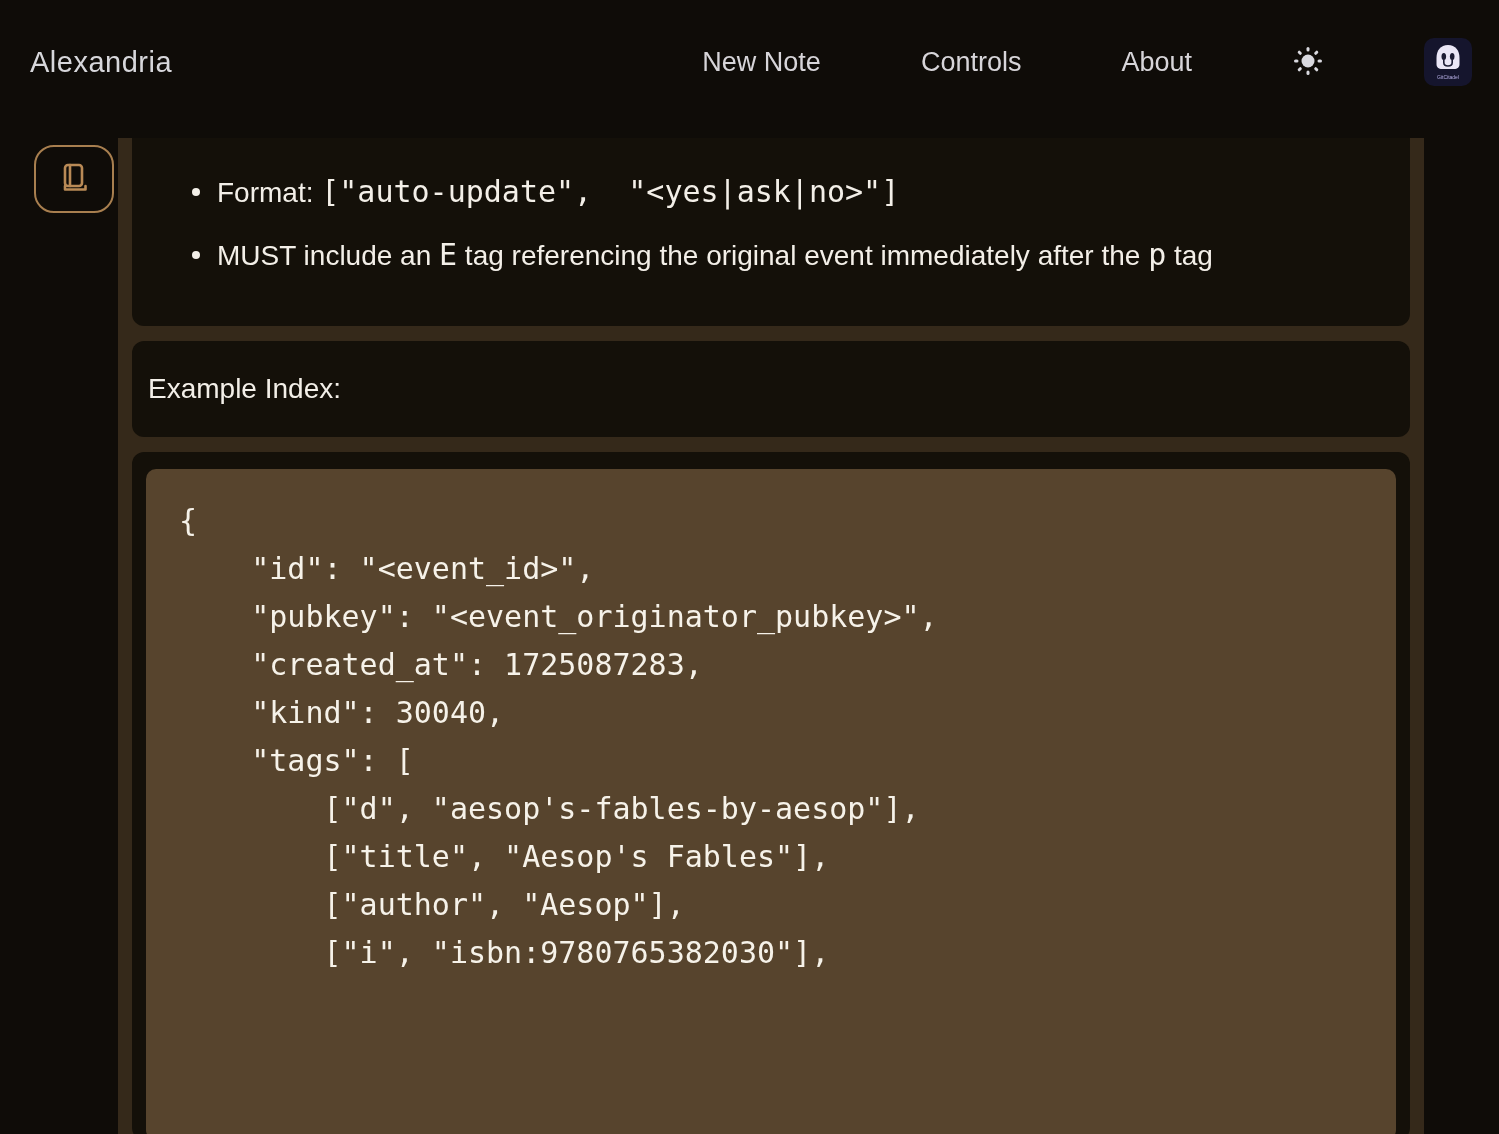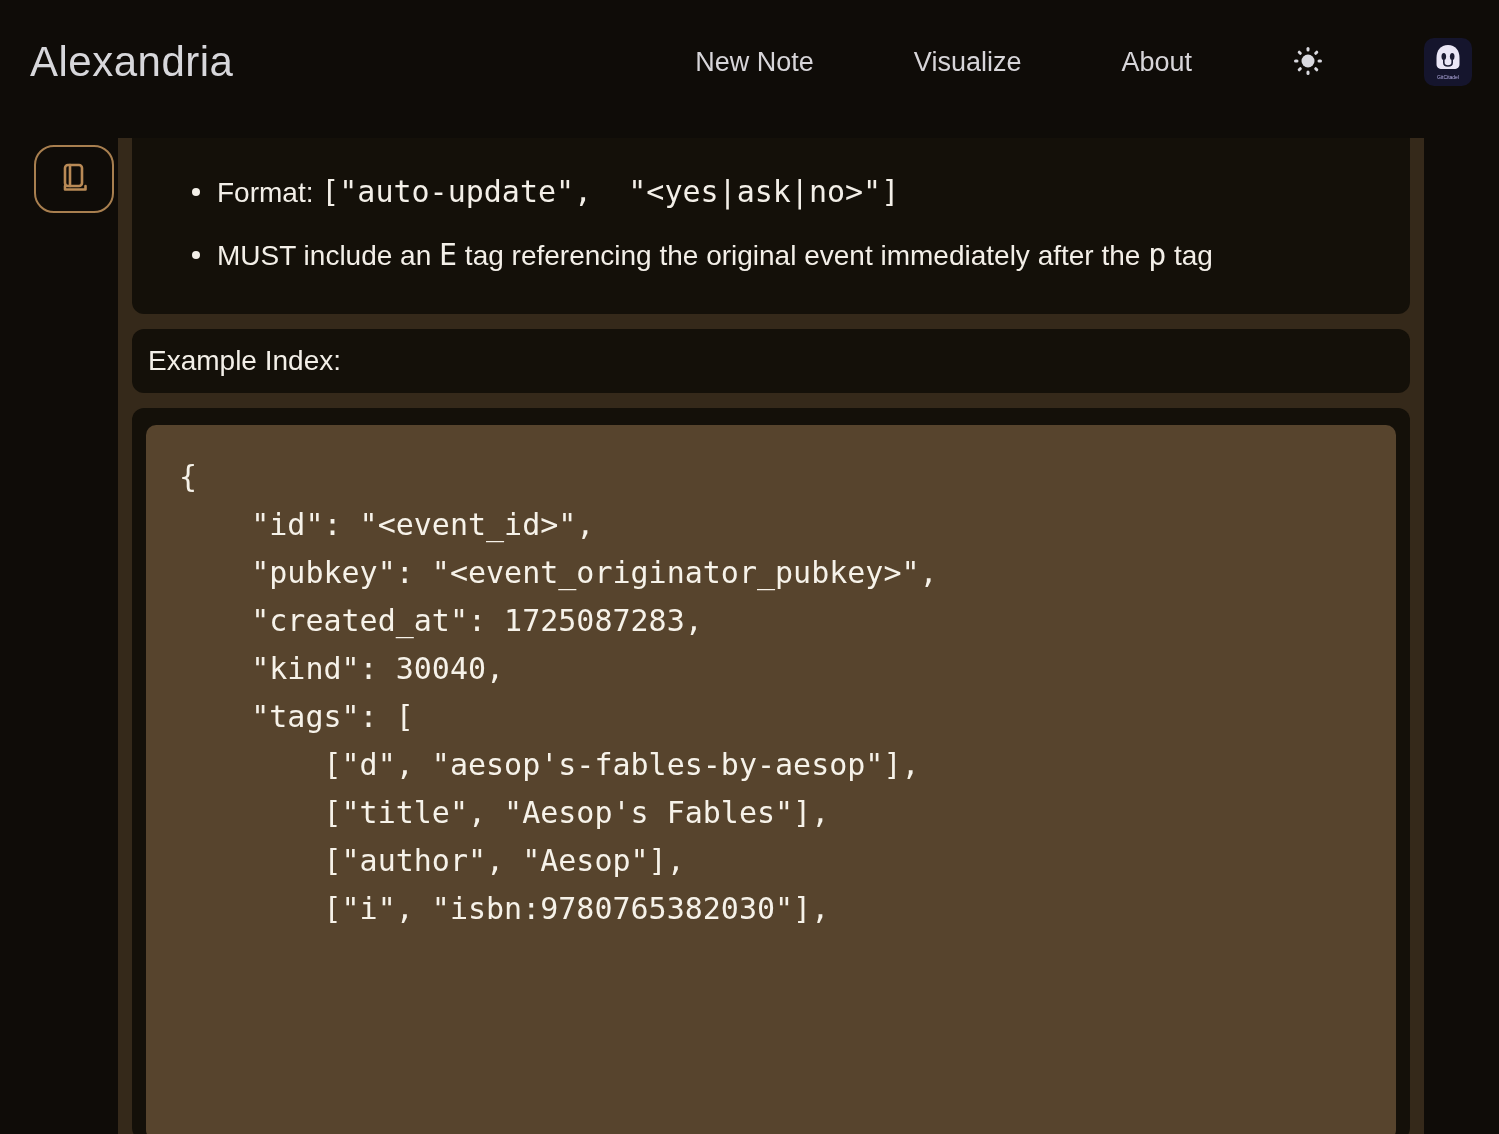--- a/index.html
+++ b/index.html
@@ -11,21 +11,21 @@
     position:relative;
   }
 
   
   .header {
     height:138px;
     display:flex; align-items:center; justify-content:space-between;
     padding:0 27px 14px 30px;
   }
   .brand {
-    font-size:42px; letter-spacing:.5px; color:#d7d7db; font-weight:400;
+    font-size:29px; letter-spacing:.5px; color:#d7d7db; font-weight:400;
   }
   .nav { display:flex; align-items:center; gap:100px; }
   .nav a {
     color:#d7d5d9; text-decoration:none; font-size:27px; cursor:pointer;
   }
   .icon-btn { background:none; border:none; cursor:pointer; display:flex; align-items:center; }
   .avatar {
     width:48px; height:48px; border-radius:10px; background:#15152d;
     display:flex; align-items:center; justify-content:center; overflow:hidden; cursor:pointer;
   }
@@ -48,48 +48,48 @@
     background:#141009; border-radius:12px;
   }
   .card-list {
     border-radius:0 0 12px 12px;
     padding:36px 26px 36px 22px;
   }
   .li {
     position:relative; padding-left:27px;
     font-size:28px; line-height:36px; margin-bottom:26px;
   }
-  .li:last-child { margin-bottom:4px; }
+  .li:last-child { margin-bottom:16px; }
   .li::before {
     content:""; position:absolute; left:2px; top:14px;
     width:8px; height:8px; border-radius:50%; background:#f3efe8;
   }
   .li.level-2 { margin-left:36px; }
   .mono {
     font-family:"DejaVu Sans Mono", monospace;
     font-size:30px; white-space:pre;
   }
-  .card-heading { padding:16px 16px; font-size:28px; }
+  .card-heading { padding:32px 16px; font-size:28px; }
   .card-code { padding:17px 14px 0 14px; flex:1; }
   .code-block {
     background:#57442d; border-radius:10px;
     padding:28px 33px 40px 33px;
     font-family:"DejaVu Sans Mono", monospace;
     font-size:30px; line-height:48px; color:#f6f2e9;
     white-space:pre; height:100%;
   }
 </style>
 </head>
 <body>
 
 <div class="header">
   <div class="brand">Alexandria</div>
   <div class="nav">
     <a>New Note</a>
-    <a>Visualize</a>
+    <a>Controls</a>
     <a>About</a>
     <button class="icon-btn">
       <span>
         <svg width="32" height="32" viewBox="0 0 32 32">
           <g stroke="#d9d9df" stroke-width="3" stroke-linecap="round">
             <line x1="16" y1="3.5" x2="16" y2="5"></line>
             <line x1="16" y1="27" x2="16" y2="28.5"></line>
             <line x1="3.5" y1="16" x2="5" y2="16"></line>
             <line x1="27" y1="16" x2="28.5" y2="16"></line>
             <line x1="7.2" y1="7.2" x2="8.3" y2="8.3"></line>

